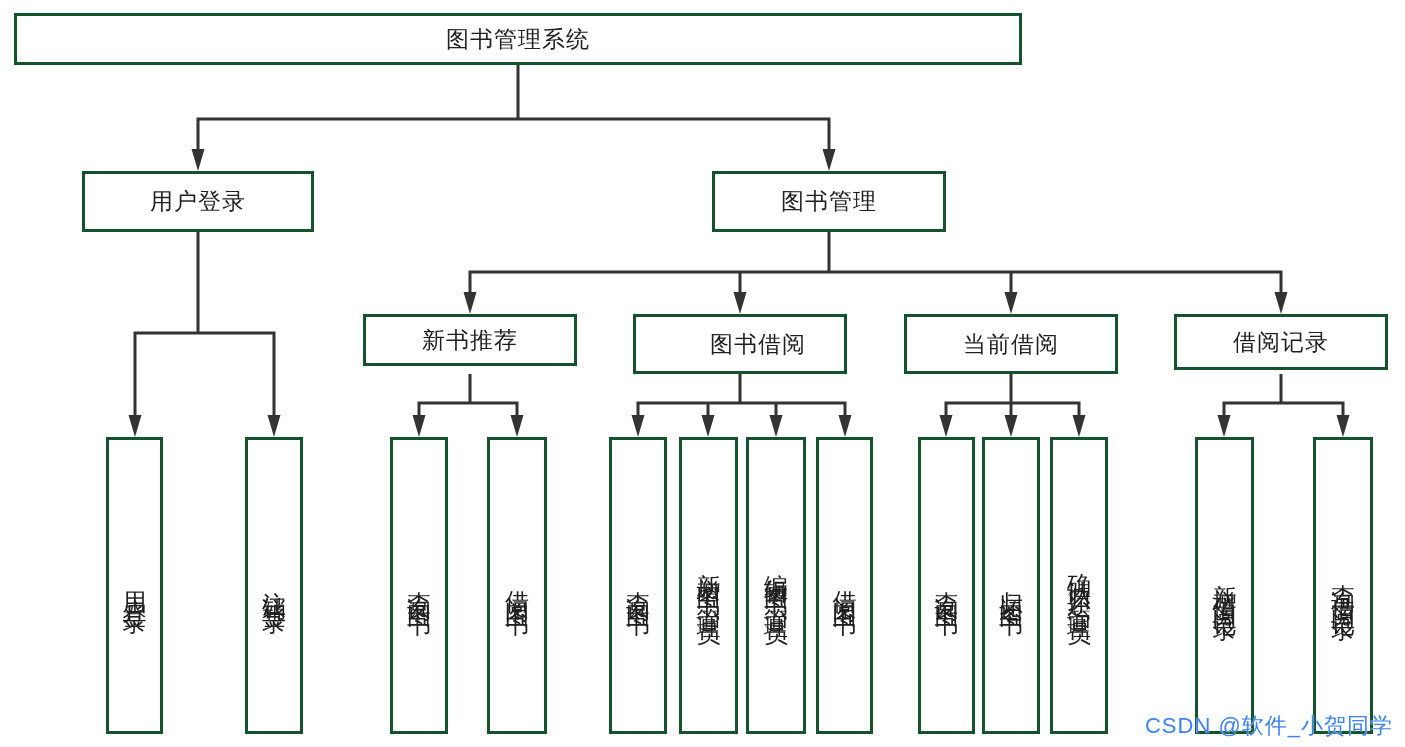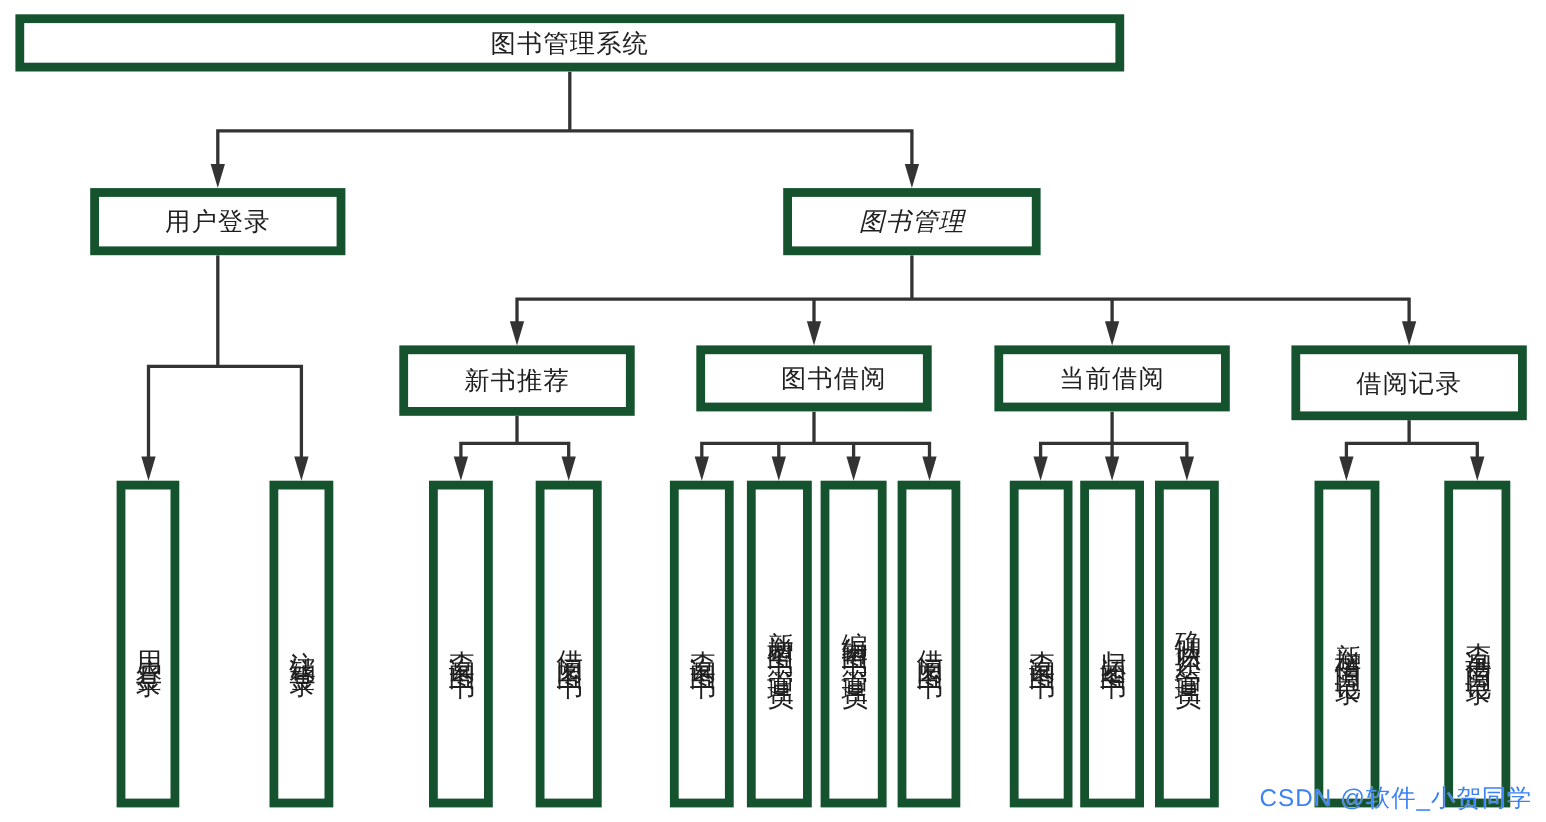--- a/index.html
+++ b/index.html
@@ -13,21 +13,21 @@
   }
   #wires {
     position: absolute;
     left: 0; top: 0;
     width: 1405px; height: 747px;
     z-index: 1;
   }
   .node {
     position: absolute;
     box-sizing: border-box;
-    border: 8px solid #14532d;
+    border: 3px solid #14532d;
     background: #ffffff;
     color: #1f1f1f;
     display: flex;
     align-items: center;
     justify-content: center;
     z-index: 2;
   }
   .hbox { font-size: 23px; letter-spacing: 1px; }
   .vbox .vtext {
     writing-mode: vertical-rl;
@@ -76,34 +76,34 @@
       <polygon points="1336.5,415 1349.5,415 1343,437" fill="#333333"></polygon>
     </svg>
 
   <div class="node hbox" style="left:14px; top:13px; width:1008px; height:52px;">
     <span>图书管理系统</span>
   </div>
 
   <div class="node hbox" style="left:82px; top:171px; width:232px; height:61px;">
     <span>用户登录</span>
   </div>
-  <div class="node hbox" style="left:712px; top:171px; width:234px; height:61px;font-style:italic;">
+  <div class="node hbox" style="left:712px; top:171px; width:234px; height:61px;">
     <span>图书管理</span>
   </div>
 
-  <div class="node hbox" style="left:363px; top:314px; width:214px; height:64px;">
+  <div class="node hbox" style="left:363px; top:314px; width:214px; height:52px;">
     <span>新书推荐</span>
   </div>
   <div class="node hbox" style="left:633px; top:314px; width:214px; height:60px;padding-left:36px;">
     <span>图书借阅</span>
   </div>
   <div class="node hbox" style="left:904px; top:314px; width:214px; height:60px;">
     <span>当前借阅</span>
   </div>
-  <div class="node hbox" style="left:1174px; top:314px; width:214px; height:68px;text-align:center;">
+  <div class="node hbox" style="left:1174px; top:314px; width:214px; height:56px;text-align:center;">
     <span>借阅记录</span>
   </div>
 
   <div class="node vbox" style="left:106px; top:437px; width:57px; height:297px;">
     <span class="vtext">用户登录</span>
   </div>
   <div class="node vbox" style="left:245px; top:437px; width:58px; height:297px;">
     <span class="vtext">注销登录</span>
   </div>
 

